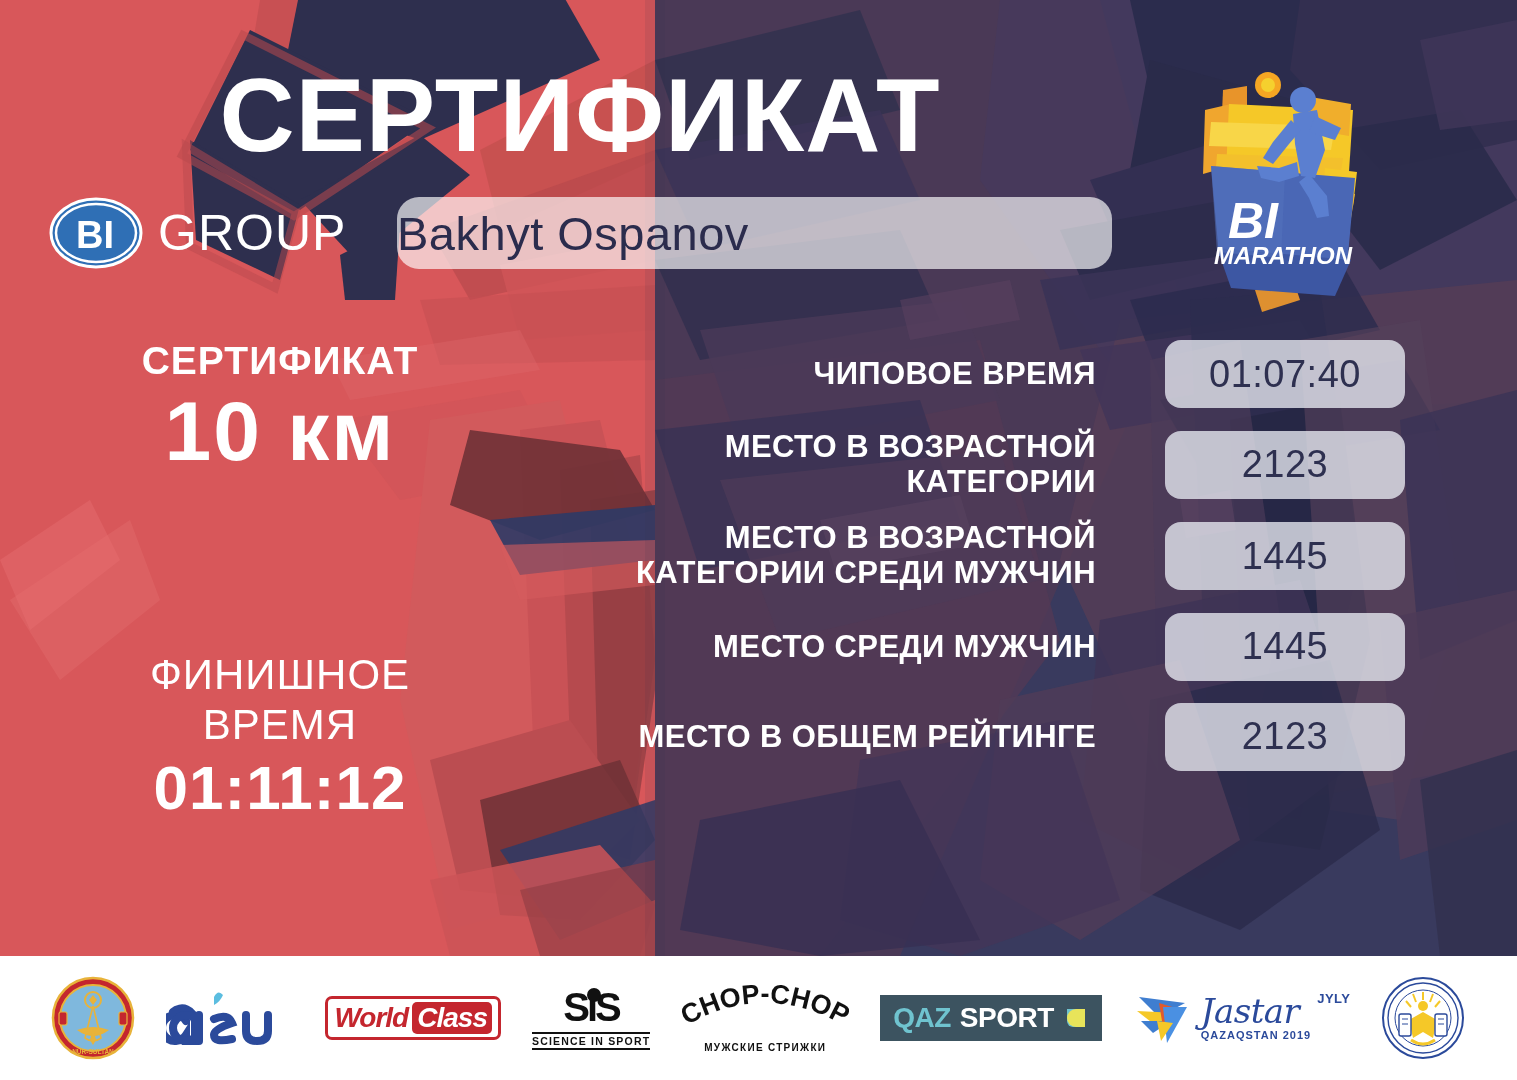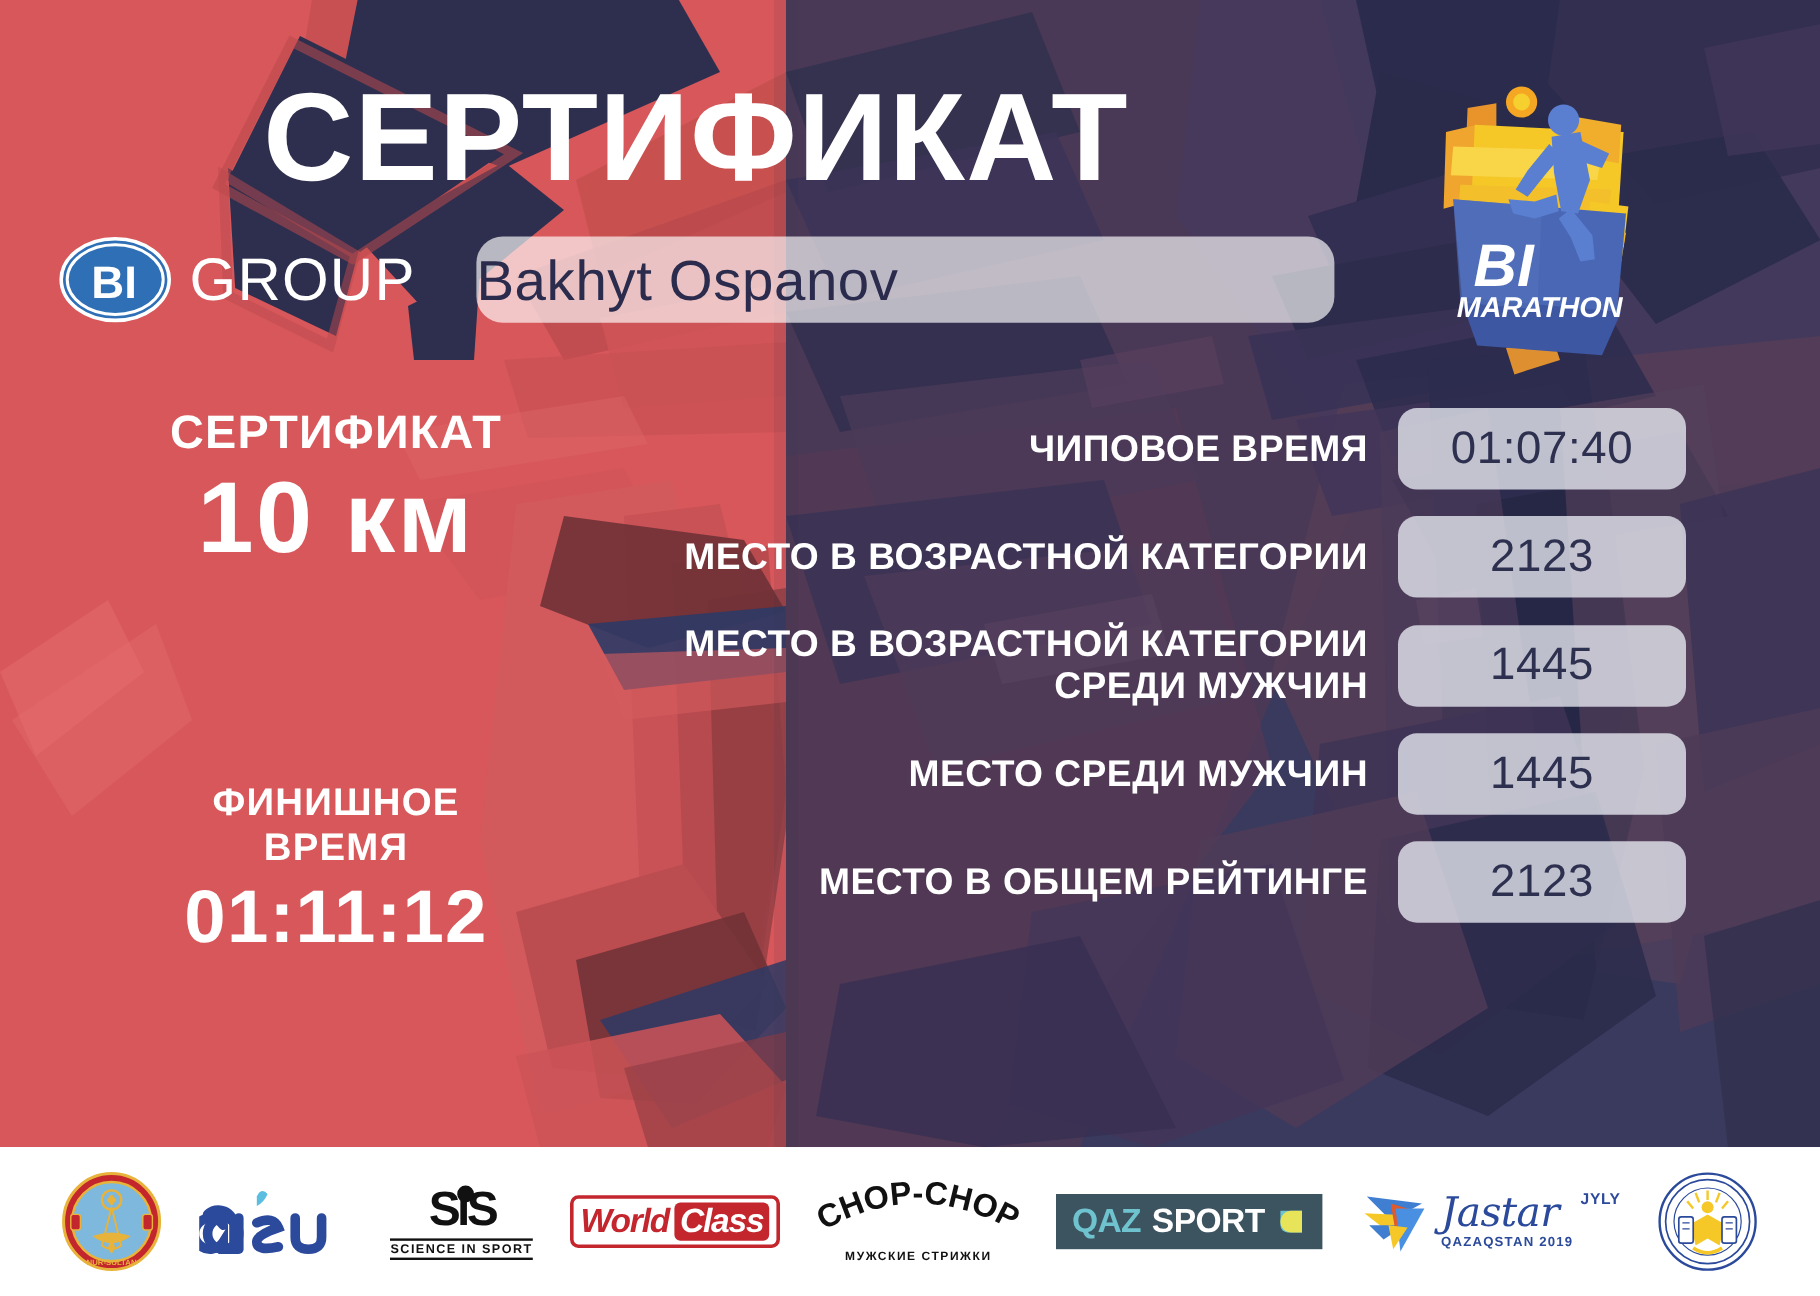--- a/index.html
+++ b/index.html
@@ -30,26 +30,26 @@
   .name-pill span { font-size:47px; color:#2b2c4d; font-weight:400; letter-spacing:0.5px; }
 
   .marathon-logo { position:absolute; left:1175px; top:58px; width:210px; height:250px; }
 
   
   .left-col { position:absolute; left:0px; top:340px; width:560px; text-align:center; }
   .lbl-dist { font-size:39px; font-weight:bold; color:#fff; letter-spacing:1px; line-height:1.1; }
   .val-dist { font-size:84px; font-weight:bold; color:#fff; margin-top:6px; letter-spacing:2px; line-height:1.0; }
 
   .left-col2 { position:absolute; left:0px; top:650px; width:560px; text-align:center; }
-  .lbl-fin { font-size:32px; font-weight:bold; color:#fff; letter-spacing:1px; line-height:1.18; }
+  .lbl-fin { font-size:42px; font-weight:normal; color:#fff; letter-spacing:1px; line-height:1.18; }
   .val-fin { font-size:62px; font-weight:bold; color:#fff; margin-top:8px; letter-spacing:1px; line-height:1.0; }
 
   
   .stats { position:absolute; left:560px; top:340px; width:845px; }
-  .srow { display:flex; align-items:center; margin-bottom:22px; }
+  .srow { display:flex; align-items:center; margin-bottom:22px;gap:44px; }
   .srow .slabel {
     flex:1 1 auto; text-align:right; padding-right:25px;
     font-size:31px; font-weight:bold; color:#fff; line-height:1.12; letter-spacing:0.4px;
   }
   .srow .spill {
     flex:0 0 240px; height:68px; border-radius:16px;
     background:rgba(232,234,242,0.78);
     display:flex; align-items:center; justify-content:center;
   }
   .srow .spill span { font-size:38px; color:#2e3050; letter-spacing:0.5px; }
@@ -327,31 +327,31 @@
       <svg width="128" height="62" viewBox="0 0 128 62" xmlns="http://www.w3.org/2000/svg">
         <path d="M20 34 a13 13 0 1 0 0 14 v6 h9 V34 a13 13 0 0 0 -22 -9" fill="none" stroke="#2b4a9b" stroke-width="8" stroke-linecap="round"></path>
         <circle cx="20" cy="41" r="13" fill="none" stroke="#2b4a9b" stroke-width="8"></circle>
         <path d="M33 28 v26" stroke="#2b4a9b" stroke-width="8" stroke-linecap="round" fill="none"></path>
         <path d="M48 32 q14 -6 18 4 q-18 6 -18 12 q0 8 18 4" fill="none" stroke="#2b4a9b" stroke-width="8" stroke-linecap="round"></path>
         <path d="M80 28 v16 q0 10 11 10 q11 0 11 -10 V28" fill="none" stroke="#2b4a9b" stroke-width="8" stroke-linecap="round"></path>
         <path d="M48 10 q4 -8 9 -2 q-3 7 -9 10 z" fill="#5bbde0"></path>
       </svg>
     </div>
 
+    <div class="sp wc">
+      <span class="w1">World</span>
+      <span class="w2">Class</span>
+    </div>
+
     <div class="sp sis-wrap">
       <svg width="110" height="42" viewBox="0 0 110 42" xmlns="http://www.w3.org/2000/svg">
         <text x="55" y="34" font-family="Liberation Sans, sans-serif" font-size="40" font-weight="bold" fill="#111" text-anchor="middle" letter-spacing="-3">SiS</text>
         <circle cx="58" cy="8" r="7" fill="#111"></circle>
       </svg>
       <div class="sis-sub">SCIENCE IN SPORT</div>
-    </div>
-
-    <div class="sp wc">
-      <span class="w1">World</span>
-      <span class="w2">Class</span>
     </div>
 
     <div class="sp chop-wrap">
       <svg width="168" height="42" viewBox="0 0 168 42" xmlns="http://www.w3.org/2000/svg">
         <defs>
             <path id="arcC" d="M 8 40 Q 84 -2 160 40"></path>
           </defs>
         <text font-family="Liberation Sans, sans-serif" font-size="27" font-weight="bold" fill="#111" letter-spacing="0">
           <textPath href="#arcC" startOffset="50%" text-anchor="middle">CHOP-CHOP</textPath>
         </text>

